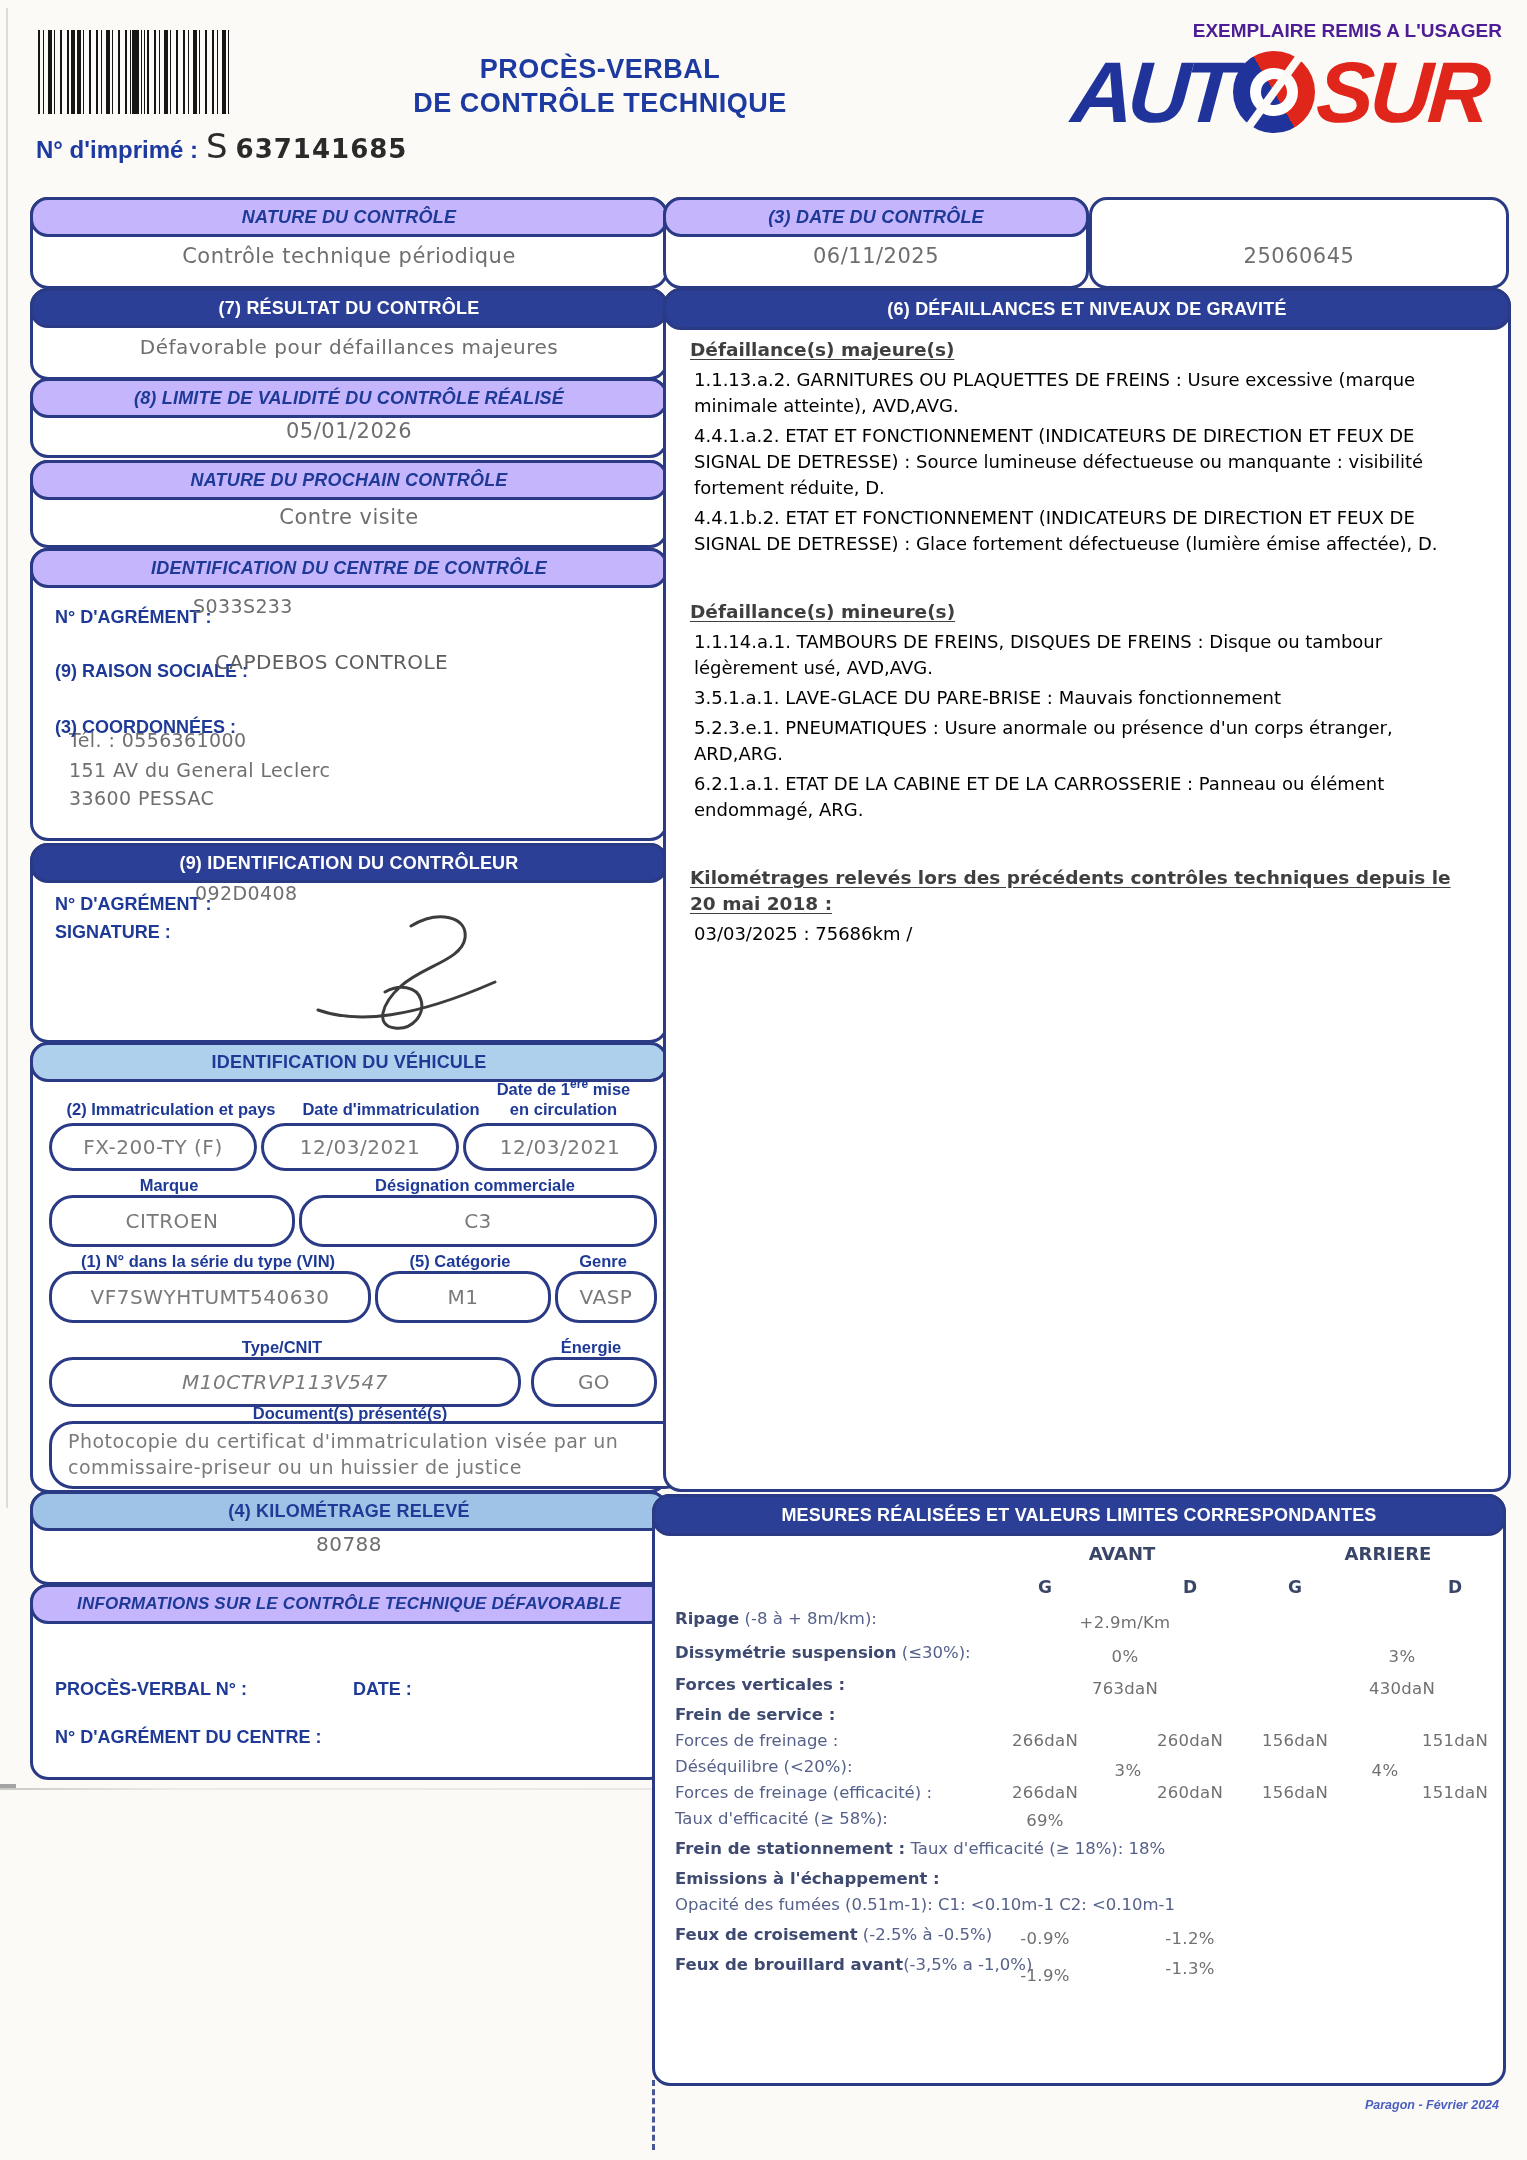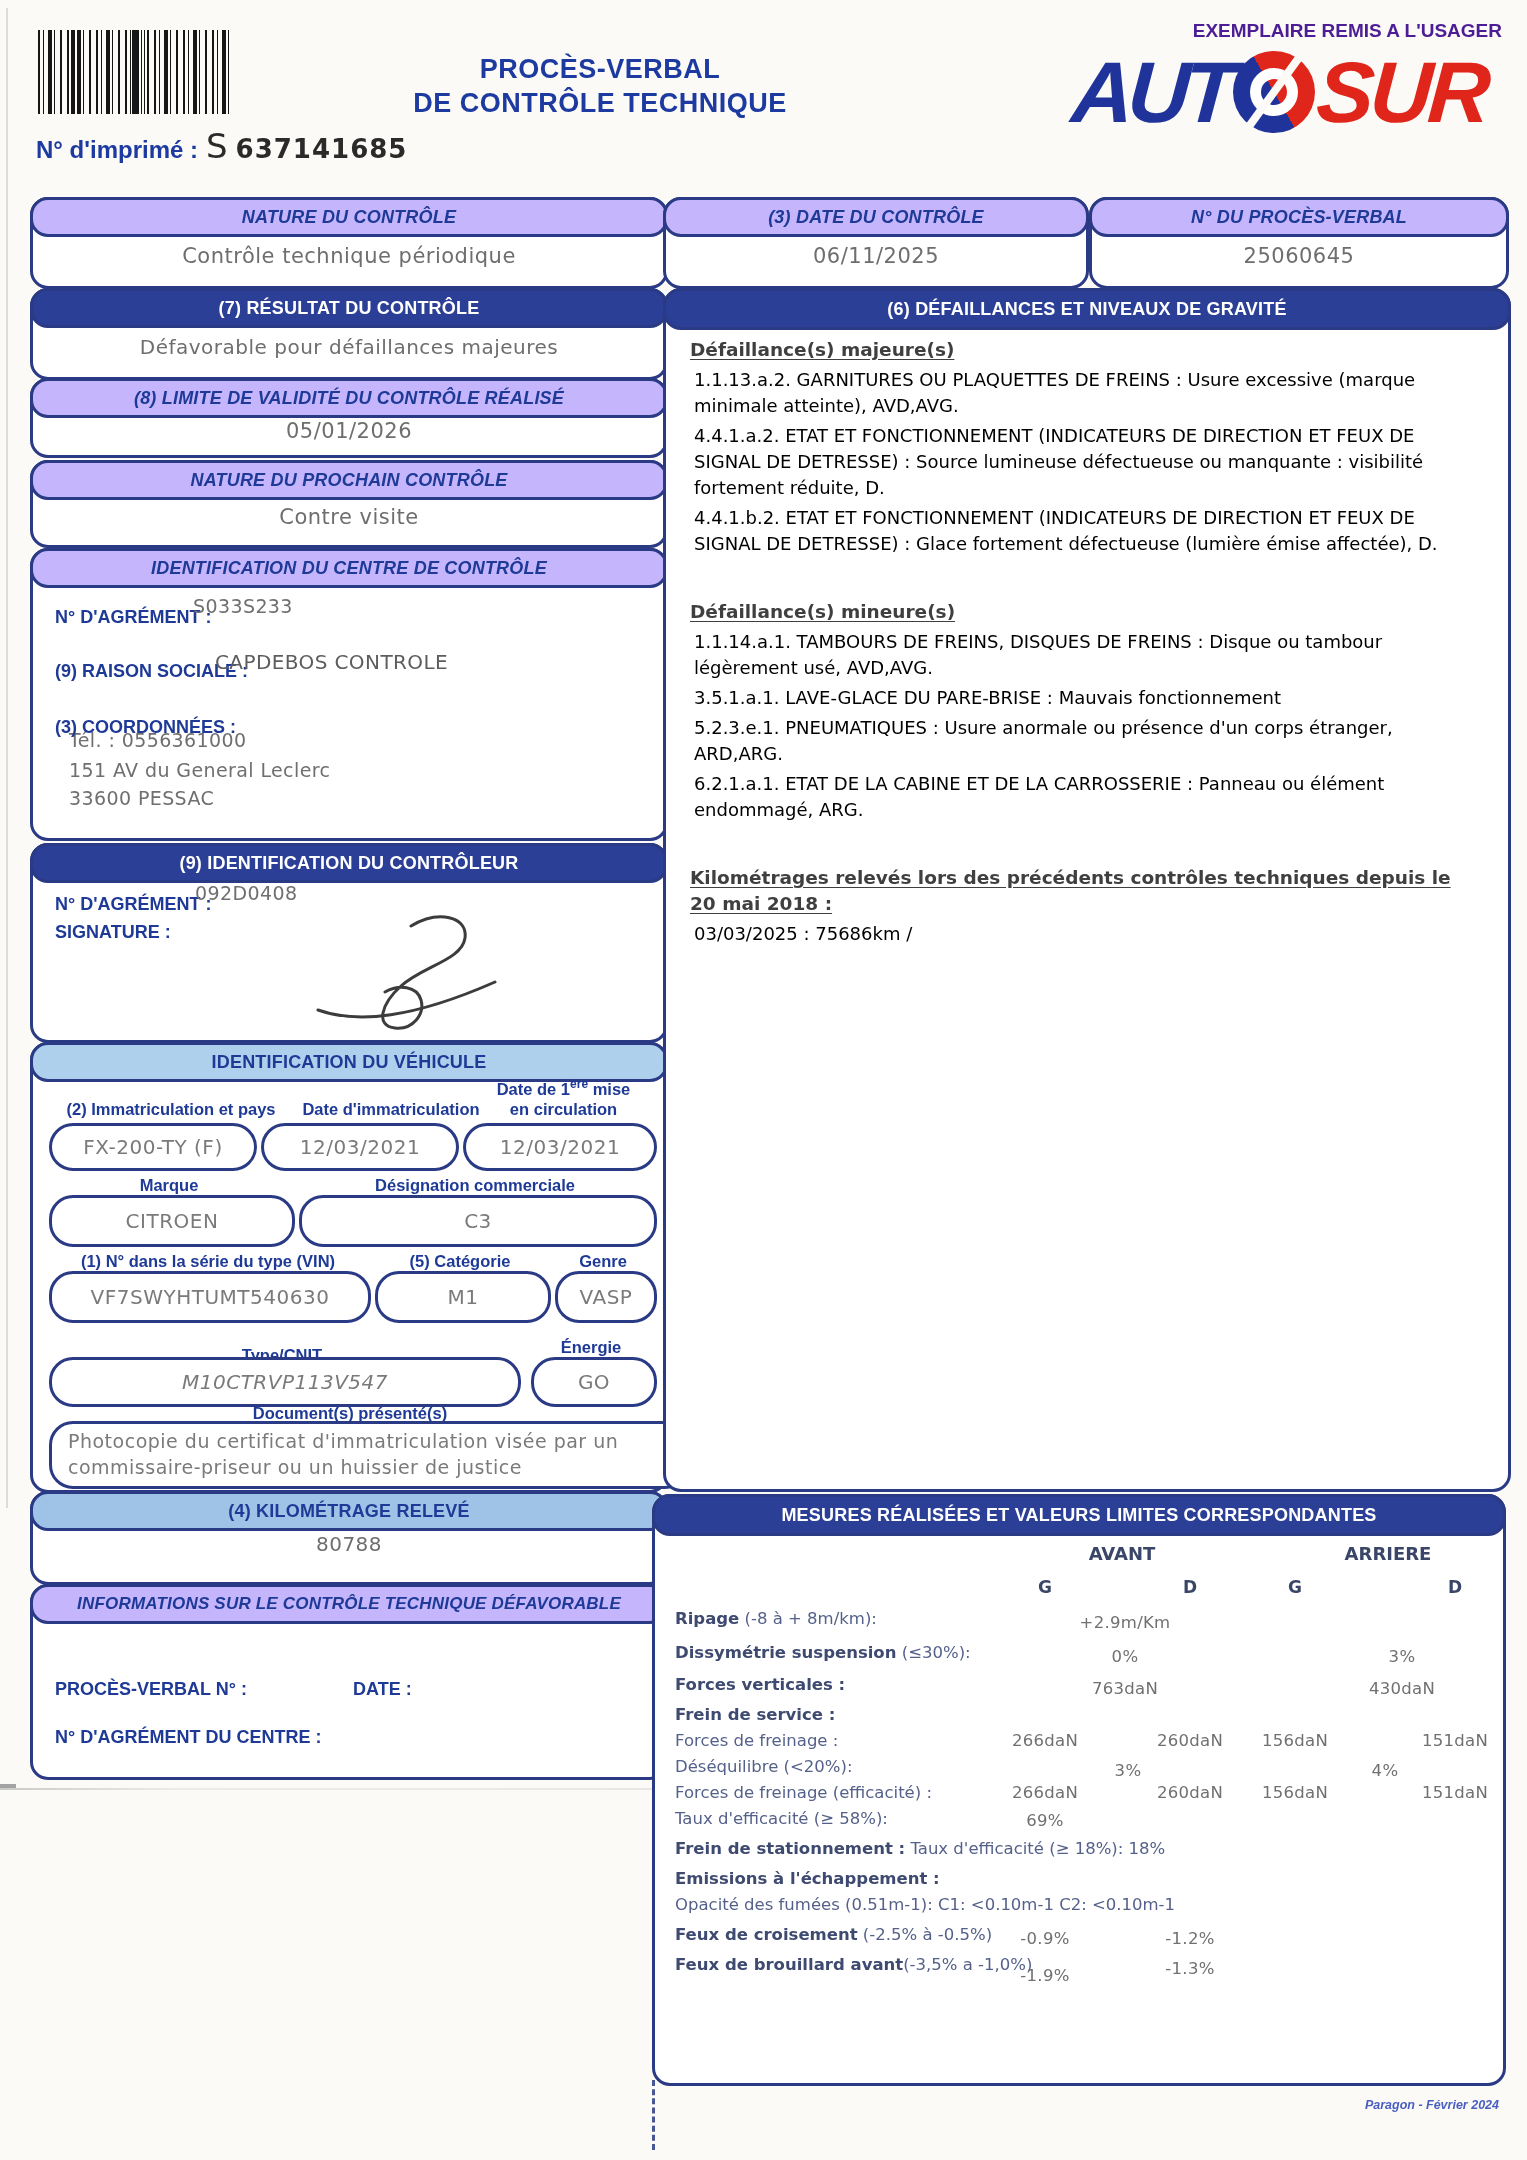--- a/index.html
+++ b/index.html
@@ -169,21 +169,21 @@
     <div class="pill" style="left:16px;top:150px;width:240px;height:46px;">CITROEN</div>
     <div class="pill" style="left:266px;top:150px;width:352px;height:46px;">C3</div>
 
     <div class="vlabel" style="left:10px;top:206px;width:330px;">(1) N° dans la série du type (VIN)</div>
     <div class="vlabel" style="left:332px;top:206px;width:190px;">(5) Catégorie internationale</div>
     <div class="vlabel" style="left:520px;top:206px;width:100px;">Genre</div>
     <div class="pill" style="left:16px;top:226px;width:316px;height:46px;">VF7SWYHTUMT540630</div>
     <div class="pill" style="left:342px;top:226px;width:170px;height:46px;">M1</div>
     <div class="pill" style="left:522px;top:226px;width:96px;height:46px;">VASP</div>
 
-    <div class="vlabel" style="left:16px;top:300px;width:466px;">Type/CNIT</div>
+    <div class="vlabel" style="left:16px;top:292px;width:466px;">Type/CNIT</div>
     <div class="vlabel" style="left:498px;top:292px;width:120px;">Énergie</div>
     <div class="pill" style="left:16px;top:312px;width:466px;height:44px;font-style:italic;">M10CTRVP113V547</div>
     <div class="pill" style="left:498px;top:312px;width:120px;height:44px;">GO</div>
 
     <div class="vlabel" style="left:16px;top:358px;width:602px;">Document(s) présenté(s)</div>
     <div class="pill" style="left:16px;top:376px;width:602px;height:62px;justify-content:flex-start;
          padding:0 16px;font-size:19px;line-height:1.35;text-align:left;white-space:normal;">Photocopie du certificat d'immatriculation visée par un commissaire-priseur ou un huissier de justice</div>
   </div>
 
   <div class="box" style="left:30px;top:1491px;width:632px;height:88px;">
@@ -196,21 +196,20 @@
     <div class="flabel" style="left:22px;top:92px;">PROCÈS-VERBAL N° :</div>
     <div class="flabel" style="left:320px;top:92px;">DATE :</div>
     <div class="flabel" style="left:22px;top:140px;">N° D'AGRÉMENT DU CENTRE :</div>
   </div>
 
   <div class="box" style="left:663px;top:197px;width:420px;height:86px;">
     <div class="band light">(3) DATE DU CONTRÔLE</div>
     <div class="cval" style="top:44px;">06/11/2025</div>
   </div>
   <div class="box" style="left:1089px;top:197px;width:414px;height:86px;">
-    <div class="band light">N° DU PROCÈS-VERBAL</div>
     <div class="cval" style="top:44px;">25060645</div>
   </div>
 
   <div class="box" style="left:663px;top:288px;width:842px;height:1198px;">
     <div class="band dark" style="height:36px;">(6) DÉFAILLANCES ET NIVEAUX DE GRAVITÉ</div>
     <div class="def-body">
       <p class="def-h">Défaillance(s) majeure(s)</p>
       <p class="def-item">1.1.13.a.2. GARNITURES OU PLAQUETTES DE FREINS : Usure excessive (marque minimale atteinte), AVD,AVG.</p>
       <p class="def-item">4.4.1.a.2. ETAT ET FONCTIONNEMENT (INDICATEURS DE DIRECTION ET FEUX DE SIGNAL DE DETRESSE) : Source lumineuse défectueuse ou manquante : visibilité fortement réduite, D.</p>
       <p class="def-item">4.4.1.b.2. ETAT ET FONCTIONNEMENT (INDICATEURS DE DIRECTION ET FEUX DE SIGNAL DE DETRESSE) : Glace fortement défectueuse (lumière émise affectée), D.</p>

